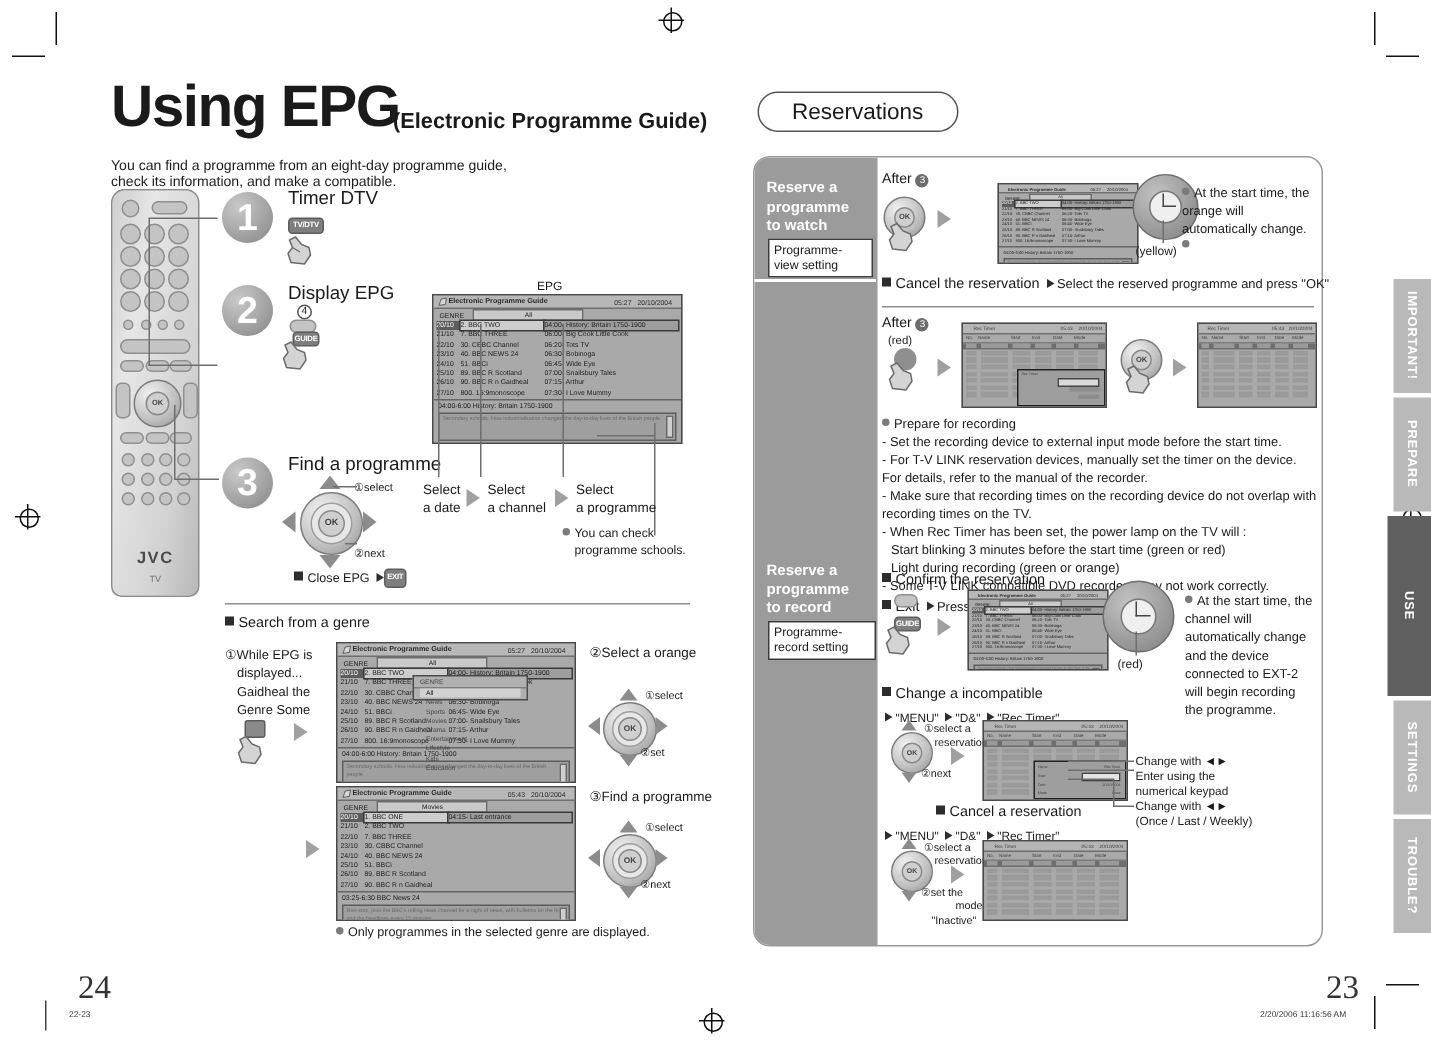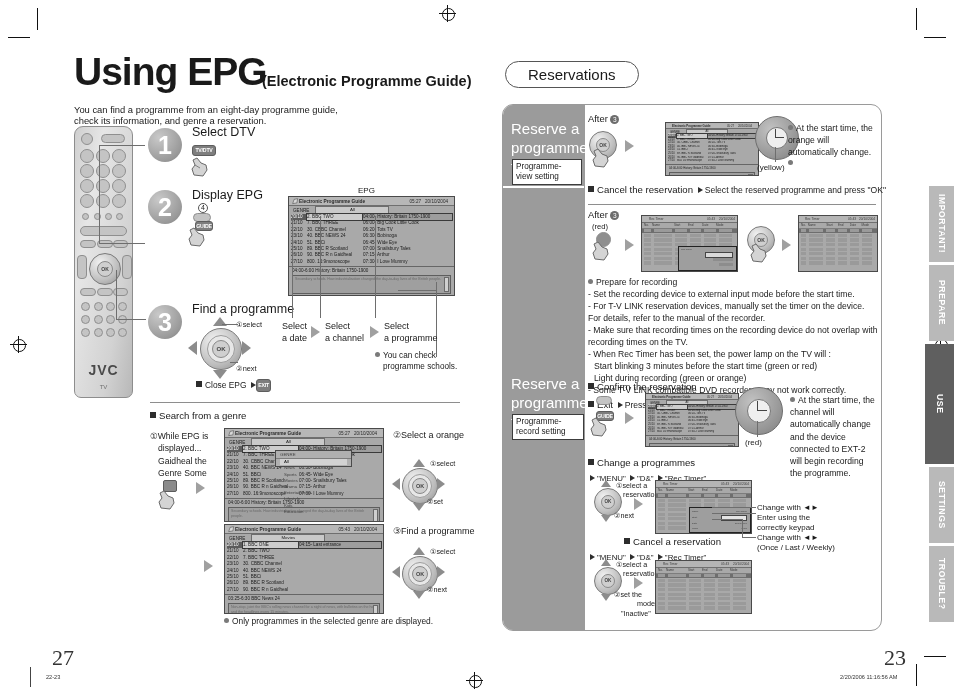--- a/index.html
+++ b/index.html
@@ -21,21 +21,21 @@
   .sub-title{font-size:14.5px;font-weight:bold;}
   .intro{font-size:9.4px;line-height:1.45;}
 
   
   .remote{position:absolute;left:74px;top:126px;width:57px;height:270px;
           background:linear-gradient(100deg,#cfcfcf 0%,#e6e6e6 28%,#d2d2d2 72%,#b8b8b8 100%);
           border:1px solid #8d8d8d;border-radius:9px 9px 7px 7px;}
   .rbtn{position:absolute;background:#c4c4c4;border:1px solid #8f8f8f;border-radius:50%;}
   .rpill{position:absolute;background:#c4c4c4;border:1px solid #8f8f8f;border-radius:5px;}
   .jvc{position:absolute;bottom:19px;left:0;width:100%;text-align:center;
-       font-size:14px;font-weight:bold;letter-spacing:1px;color:#4a4a4a;}
+       font-size:11px;font-weight:bold;letter-spacing:1px;color:#4a4a4a;}
   .jvc-tv{position:absolute;bottom:7px;left:0;width:100%;text-align:center;
        font-size:6px;color:#6f6f6f;}
 
   
   .stepnum{position:absolute;width:34px;height:34px;border-radius:50%;
            background:radial-gradient(circle at 32% 28%,#c9c9c9,#9a9a9a 70%,#7f7f7f);
            color:#fff;font-size:25px;font-weight:bold;text-align:center;
            line-height:34px;}
   .steplabel{position:absolute;font-size:12.5px;}
 
@@ -99,21 +99,21 @@
   .rts-row .c{margin-right:3px;background:#9a9a9a;height:3.2px;margin-top:.7px;}
   .rts-row.sel{background:#6e6e6e;}
   .rts-pop{position:absolute;background:#9e9e9e;border:1px solid #222;}
 
   
   .resv-head{display:inline-block;border:1.6px solid #555;border-radius:14px;
              padding:4px 22px;font-size:15px;background:#fff;}
   .panel{position:absolute;border:1px solid #9a9a9a;border-radius:11px;background:#fff;
          overflow:hidden;}
   .panel-side{position:absolute;left:0;top:0;width:82px;height:100%;background:#9b9b9b;}
-  .side-title{position:absolute;color:#fff;font-size:15px;font-weight:normal;line-height:1.25;}
+  .side-title{position:absolute;color:#fff;font-size:10px;font-weight:bold;line-height:1.25;}
   .side-tagbox{position:absolute;background:#fff;border:1.4px solid #3c3c3c;
                font-size:8.2px;line-height:1.2;padding:2px 3px;text-align:left;}
 
   .sq{display:inline-block;width:6px;height:6px;background:#2d2d2d;margin-right:3px;
       vertical-align:1px;}
   .bul{display:inline-block;width:5px;height:5px;border-radius:50%;background:#7a7a7a;
        margin-right:3px;vertical-align:1px;}
   .txt9{font-size:8.6px;line-height:1.42;}
   .txt8{font-size:7.9px;line-height:1.42;}
   .hdrow{font-size:9.6px;}
@@ -160,21 +160,21 @@
 <div class="regmark" style="left:466px;top:672px;">
     <div class="regring"></div>
   </div>
 <div class="crop" style="left:924px;top:656px;width:22px;height:1px;"></div>
 <div class="crop" style="left:916px;top:664px;width:1px;height:22px;"></div>
 
 <div class="abs big-title" style="left:74px;top:52px;">Using EPG</div>
 <div class="abs sub-title" style="left:262px;top:73px;">(Electronic Programme Guide)</div>
 
 <div class="abs intro" style="left:74px;top:103px;">You can find a programme from an eight-day programme guide,</div>
-<div class="abs intro" style="left:74px;top:114px;">check its information, and genre a reservation.</div>
+<div class="abs intro" style="left:74px;top:114px;">check its information, and make a compatible.</div>
 
 <div class="remote">
   <div class="rbtn" style="left:6px;top:6px;width:10px;height:10px;"></div>
   <div class="rpill" style="left:26px;top:7px;width:22px;height:7px;"></div>
   <div class="rbtn" style="left:5px;top:22px;width:12px;height:12px;"></div>
   <div class="rbtn" style="left:21px;top:22px;width:12px;height:12px;"></div>
   <div class="rbtn" style="left:37px;top:22px;width:12px;height:12px;"></div>
   <div class="rbtn" style="left:5px;top:37px;width:12px;height:12px;"></div>
   <div class="rbtn" style="left:21px;top:37px;width:12px;height:12px;"></div>
   <div class="rbtn" style="left:37px;top:37px;width:12px;height:12px;"></div>
@@ -215,21 +215,21 @@
   <div class="jvc-tv">TV</div>
 </div>
 
 <div class="ln" style="left:100px;top:145px;width:45px;height:1.4px;"></div>
 <div class="ln" style="left:99px;top:145px;width:1.4px;height:99px;"></div>
 <div class="ln" style="left:99px;top:243px;width:46px;height:1.4px;"></div>
 <div class="ln" style="left:116px;top:270px;width:1.4px;height:50px;"></div>
 <div class="ln" style="left:116px;top:319px;width:30px;height:1.4px;"></div>
 
 <div class="stepnum" style="left:148px;top:128px;">1</div>
-<div class="steplabel" style="left:192px;top:125px;">Select DTV</div>
+<div class="steplabel" style="left:192px;top:125px;">Timer DTV</div>
 <div class="keycap" style="left:192px;top:145px;width:22px;height:9px;line-height:9px;">TV/DTV</div>
 <svg class="hand" style="left:191px;top:156px;" viewBox="0 0 18 22">
   <path d="M3 19 L1 13 L4 9 L2 4 L6 2 L10 7 L15 9 L16 14 L12 20 Z" fill="#d4d4d4" stroke="#6a6a6a" stroke-width="1"></path>
   <path d="M4 9 L9 12" stroke="#6a6a6a" stroke-width=".8" fill="none"></path>
 </svg>
 
 <div class="stepnum" style="left:148px;top:190px;">2</div>
 <div class="steplabel" style="left:192px;top:188px;">Display EPG</div>
 <div class="abs" style="left:198px;top:203px;font-size:7px;border:1px solid #555;border-radius:50%;width:8px;height:8px;text-align:center;line-height:8px;">4</div>
 <div class="rpill" style="left:193px;top:213px;width:16px;height:7px;"></div>
@@ -520,21 +520,21 @@
 <div class="tri" style="left:413px;top:591px;border-left:6px solid transparent;border-right:6px solid transparent;border-top:8px solid #8c8c8c;"></div>
 <div class="tri" style="left:392px;top:566px;border-top:6px solid transparent;border-bottom:6px solid transparent;border-right:8px solid #8c8c8c;"></div>
 <div class="tri" style="left:437px;top:566px;border-top:6px solid transparent;border-bottom:6px solid transparent;border-left:8px solid #8c8c8c;"></div>
 <div class="abs" style="left:430px;top:547px;font-size:7.2px;">①<span>select</span></div>
 <div class="abs" style="left:427px;top:585px;font-size:7.2px;">②<span>next</span></div>
 
 <div class="abs" style="left:224px;top:616px;font-size:8.4px;">
   <span class="bul"></span><span>Only programmes in the selected genre are displayed.</span>
 </div>
 
-<div class="pagenum" style="left:52px;top:645px;">27</div>
+<div class="pagenum" style="left:52px;top:645px;">24</div>
 
 <div class="abs" style="left:505px;top:61px;">
   <span class="resv-head">Reservations</span>
 </div>
 
 <div class="panel" style="left:502px;top:104px;width:378px;height:525px;">
   <div class="panel-side"></div>
 </div>
 
 <div class="side-title" style="left:511px;top:120px;width:76px;">
@@ -931,21 +931,21 @@
 <div class="ln" style="left:757px;top:401px;width:1.4px;height:10px;background:#444;"></div>
 <div class="ln" style="left:757px;top:410px;width:10px;height:1.4px;background:#444;"></div>
 <div class="ln" style="left:757px;top:421px;width:1px;height:16px;"></div>
 <div class="abs" style="left:745px;top:438px;font-size:8px;">(red)</div>
 
 <div class="abs txt9" style="left:790px;top:394px;width:86px;">
   <span class="bul"></span><span>At the start time, the channel will automatically change and the device connected to EXT-2 will begin recording the programme.</span>
 </div>
 
 <div class="abs hdrow" style="left:588px;top:457px;">
-  <span class="sq"></span><span>Change a programmes</span>
+  <span class="sq"></span><span>Change a incompatible</span>
 </div>
 <div class="abs txt8" style="left:588px;top:473px;">
   <span class="arrow-sm"></span><span>"MENU"</span>
   <span class="arrow-sm"></span><span>"D&amp;"</span>
   <span class="arrow-sm"></span><span>"Rec Timer"</span>
 </div>
 
 <div class="dpad" style="left:594px;top:488px;width:26px;height:26px;"></div>
 <div class="dpad-ok" style="left:601px;top:495px;width:12px;height:12px;line-height:12px;font-size:4.6px;">OK</div>
 <div class="tri" style="left:601px;top:480px;border-left:5px solid transparent;border-right:5px solid transparent;border-bottom:7px solid #8c8c8c;"></div>
@@ -1050,21 +1050,21 @@
 <div class="ln" style="left:712px;top:513px;width:44px;height:1px;"></div>
 <div class="ln" style="left:712px;top:519px;width:30px;height:1px;"></div>
 <div class="ln" style="left:742px;top:519px;width:1px;height:19px;"></div>
 <div class="ln" style="left:742px;top:537px;width:14px;height:1px;"></div>
 
 <div class="abs txt8" style="left:757px;top:502px;">
   <span>Change with</span>
   <span>◄►</span>
 </div>
 <div class="abs txt8" style="left:757px;top:513px;line-height:1.3;">
-  <span>Enter using the</span><br><span>correctly keypad</span>
+  <span>Enter using the</span><br><span>numerical keypad</span>
 </div>
 <div class="abs txt8" style="left:757px;top:533px;line-height:1.3;">
   <span>Change with</span>
   <span>◄►</span><br>
   <span>(Once / Last / Weekly)</span>
 </div>
 
 <div class="abs hdrow" style="left:588px;top:536px;padding-left:36px;">
   <span class="sq"></span><span>Cancel a reservation</span>
 </div>

